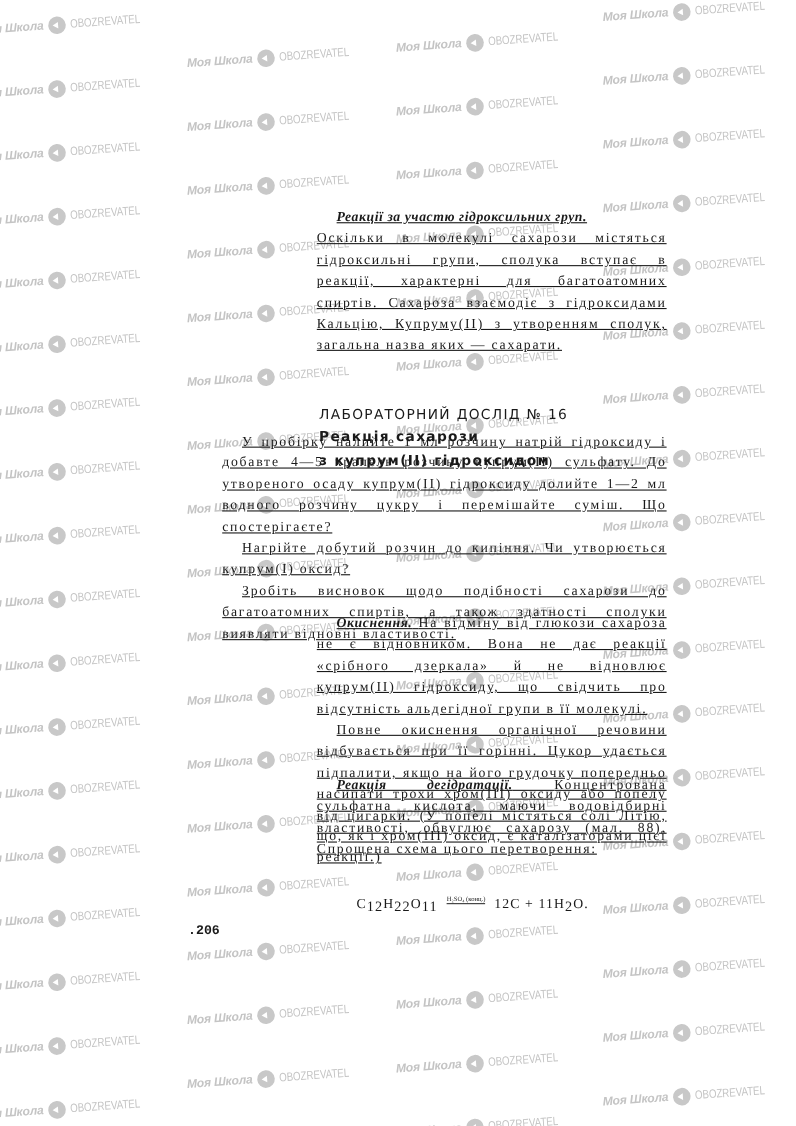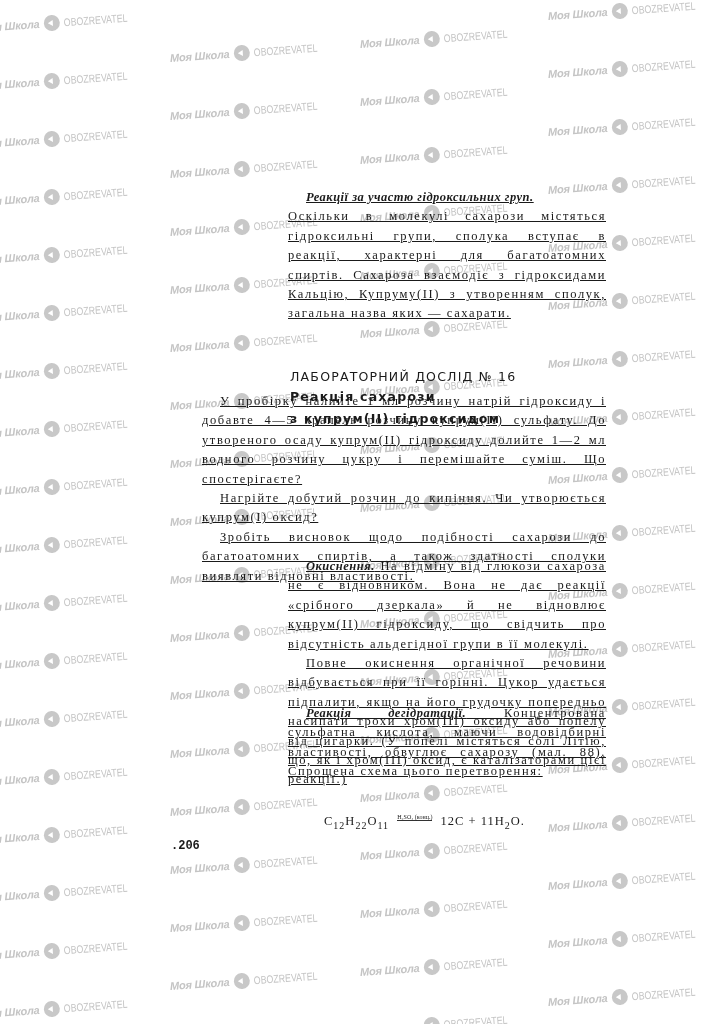--- a/index.html
+++ b/index.html
@@ -28,21 +28,21 @@
   .bi { font-weight:bold; font-style:italic; letter-spacing:0.5px; }
 
   #sec1 { left:288px; top:188px; width:318px; }
   #lab { left:290px; top:326px; width:300px; font-family:"DejaVu Sans", sans-serif; letter-spacing:1.2px; }
   #lab .l1 { font-size:12.5px; line-height:19px;margin-top:41px; }
   #lab .l2, #lab .l3 { font-size:12.5px; line-height:22px;font-weight:bold; }
   #labtext { left:202px; top:392px; width:404px; }
   #sec2 { left:288px; top:557px; width:318px; }
   #sec3 { left:288px; top:704px; width:318px; }
   #eq { left:324px; top:812px; width:240px; font-size:12.5px; letter-spacing:1px; white-space:nowrap; }
-  #eq sub { font-size:10px; }
+  #eq sub { font-size:13px; }
   #eq .arrow { display:inline-block; font-size:6px; letter-spacing:0; vertical-align:6px; border-bottom:1px solid #333; margin:0 4px; line-height:6px; }
   #pagenum { position:absolute; left:171px; top:839px; font-family:Liberation Mono, monospace; font-weight:bold; font-size:12px; letter-spacing:0; }
 </style>
 </head>
 <body>
 
 <div class="wm-layer" id="wm-layer">
     <div class="wm" style="left: -20px; top: 20px;">
       <span class="w1">Моя Школа</span>
       <span class="logo"></span>

